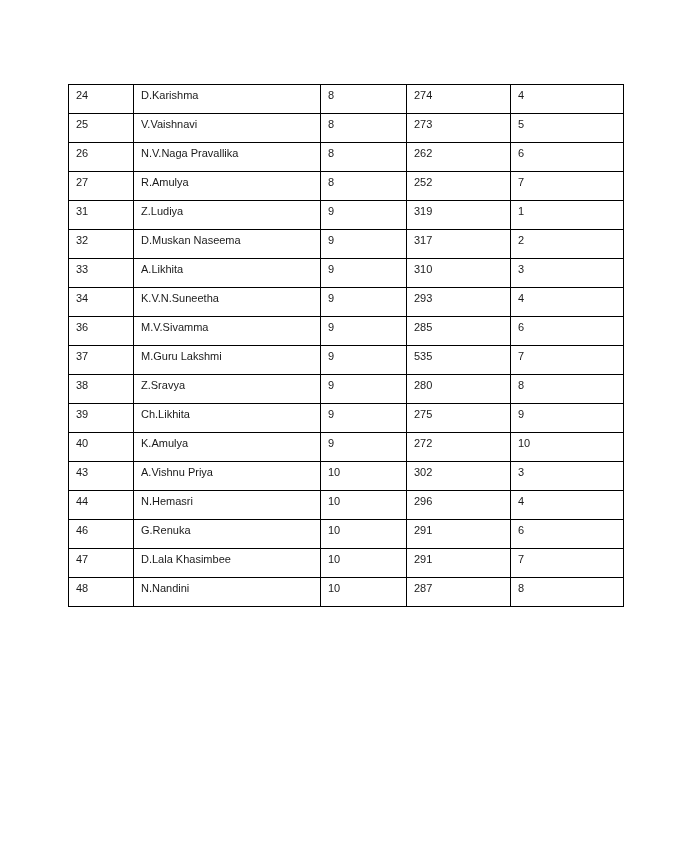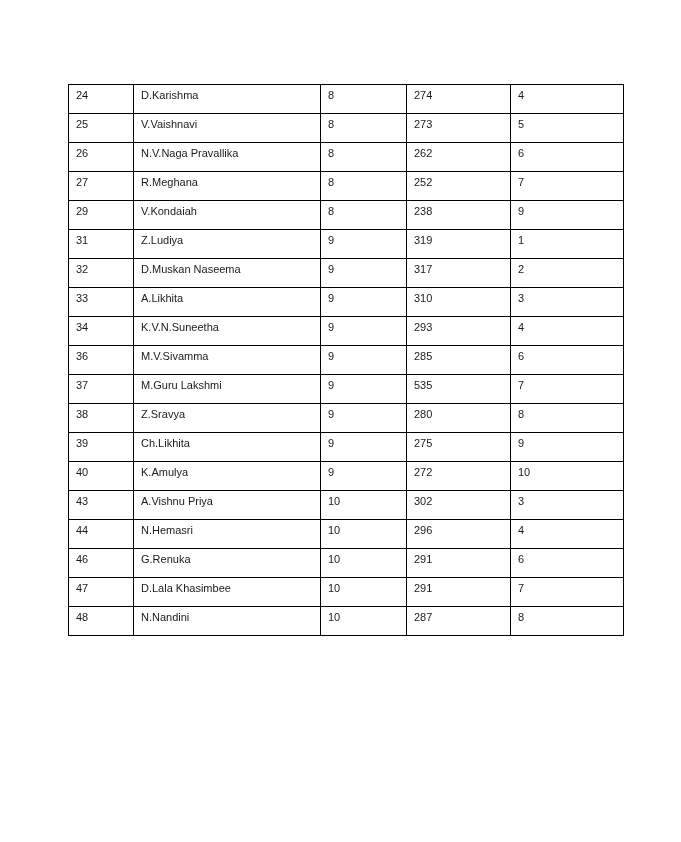--- a/index.html
+++ b/index.html
@@ -66,31 +66,24 @@
         </tr>
         <tr>
           <td>26</td>
           <td>N.V.Naga Pravallika</td>
           <td>8</td>
           <td>262</td>
           <td>6</td>
         </tr>
         <tr>
           <td>27</td>
-          <td>R.Meghana</td>
+          <td>R.Amulya</td>
           <td>8</td>
           <td>252</td>
           <td>7</td>
-        </tr>
-        <tr>
-          <td>29</td>
-          <td>V.Kondaiah</td>
-          <td>8</td>
-          <td>238</td>
-          <td>9</td>
         </tr>
         <tr>
           <td>31</td>
           <td>Z.Ludiya</td>
           <td>9</td>
           <td>319</td>
           <td>1</td>
         </tr>
         <tr>
           <td>32</td>

